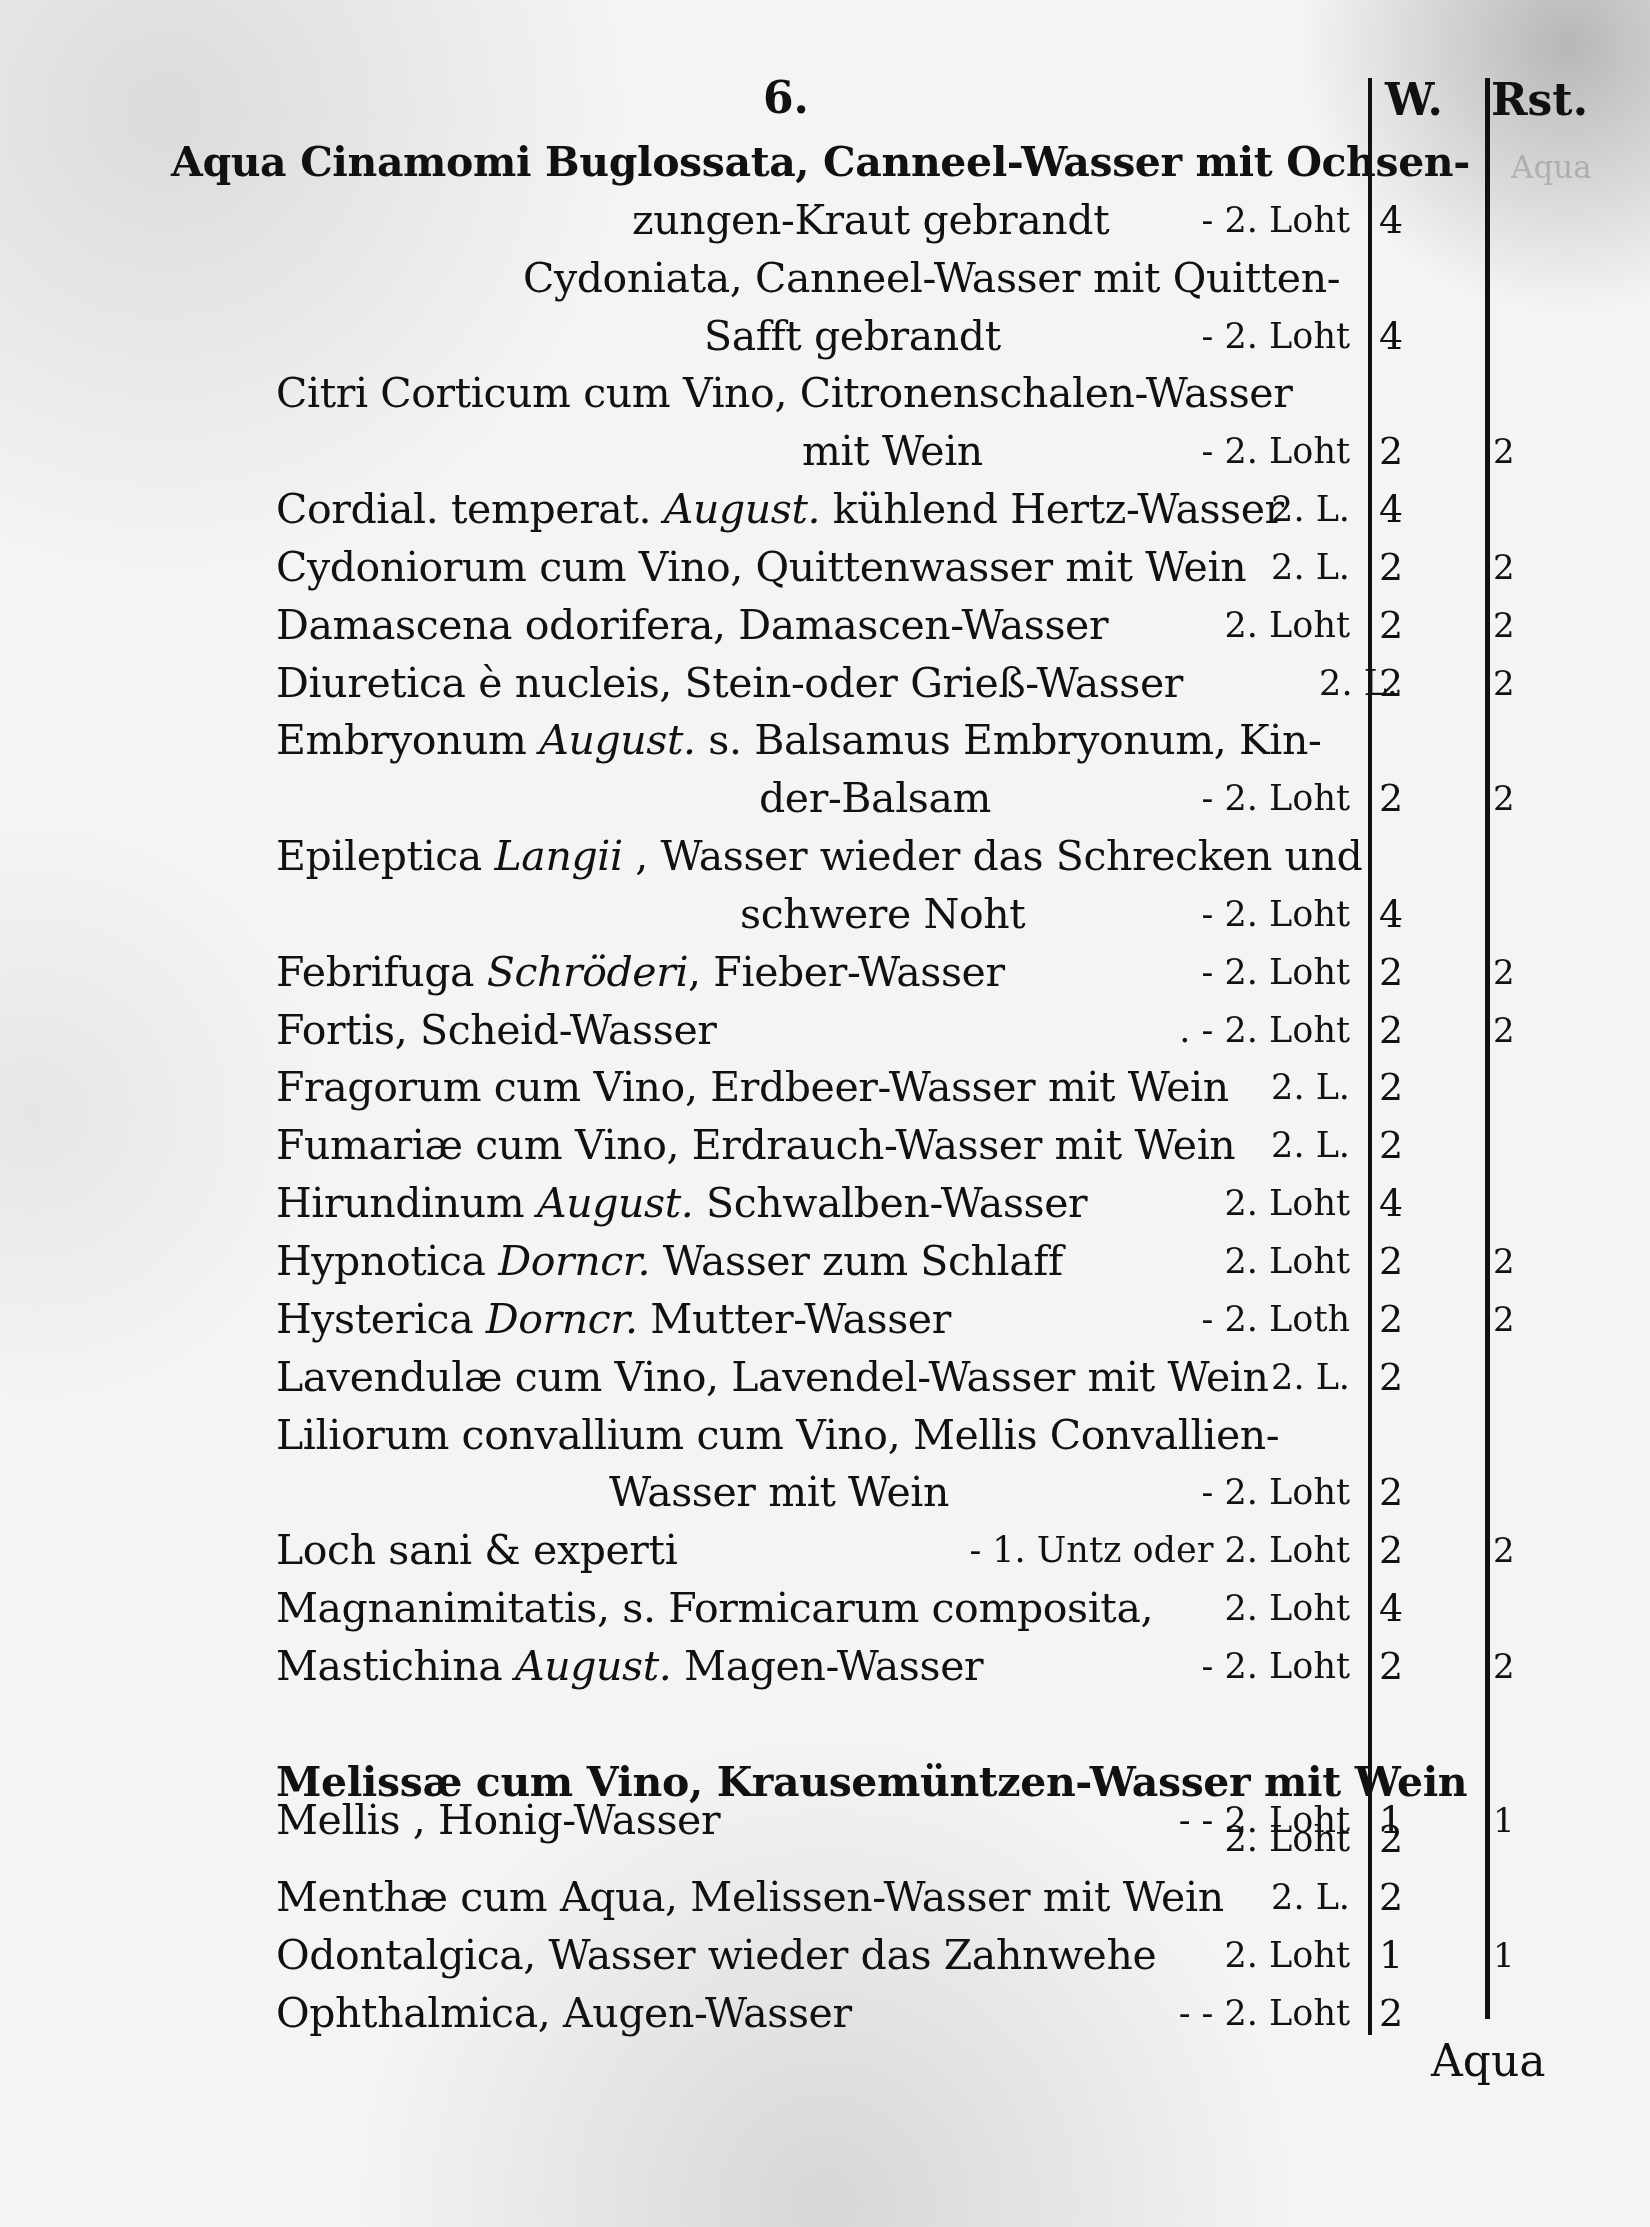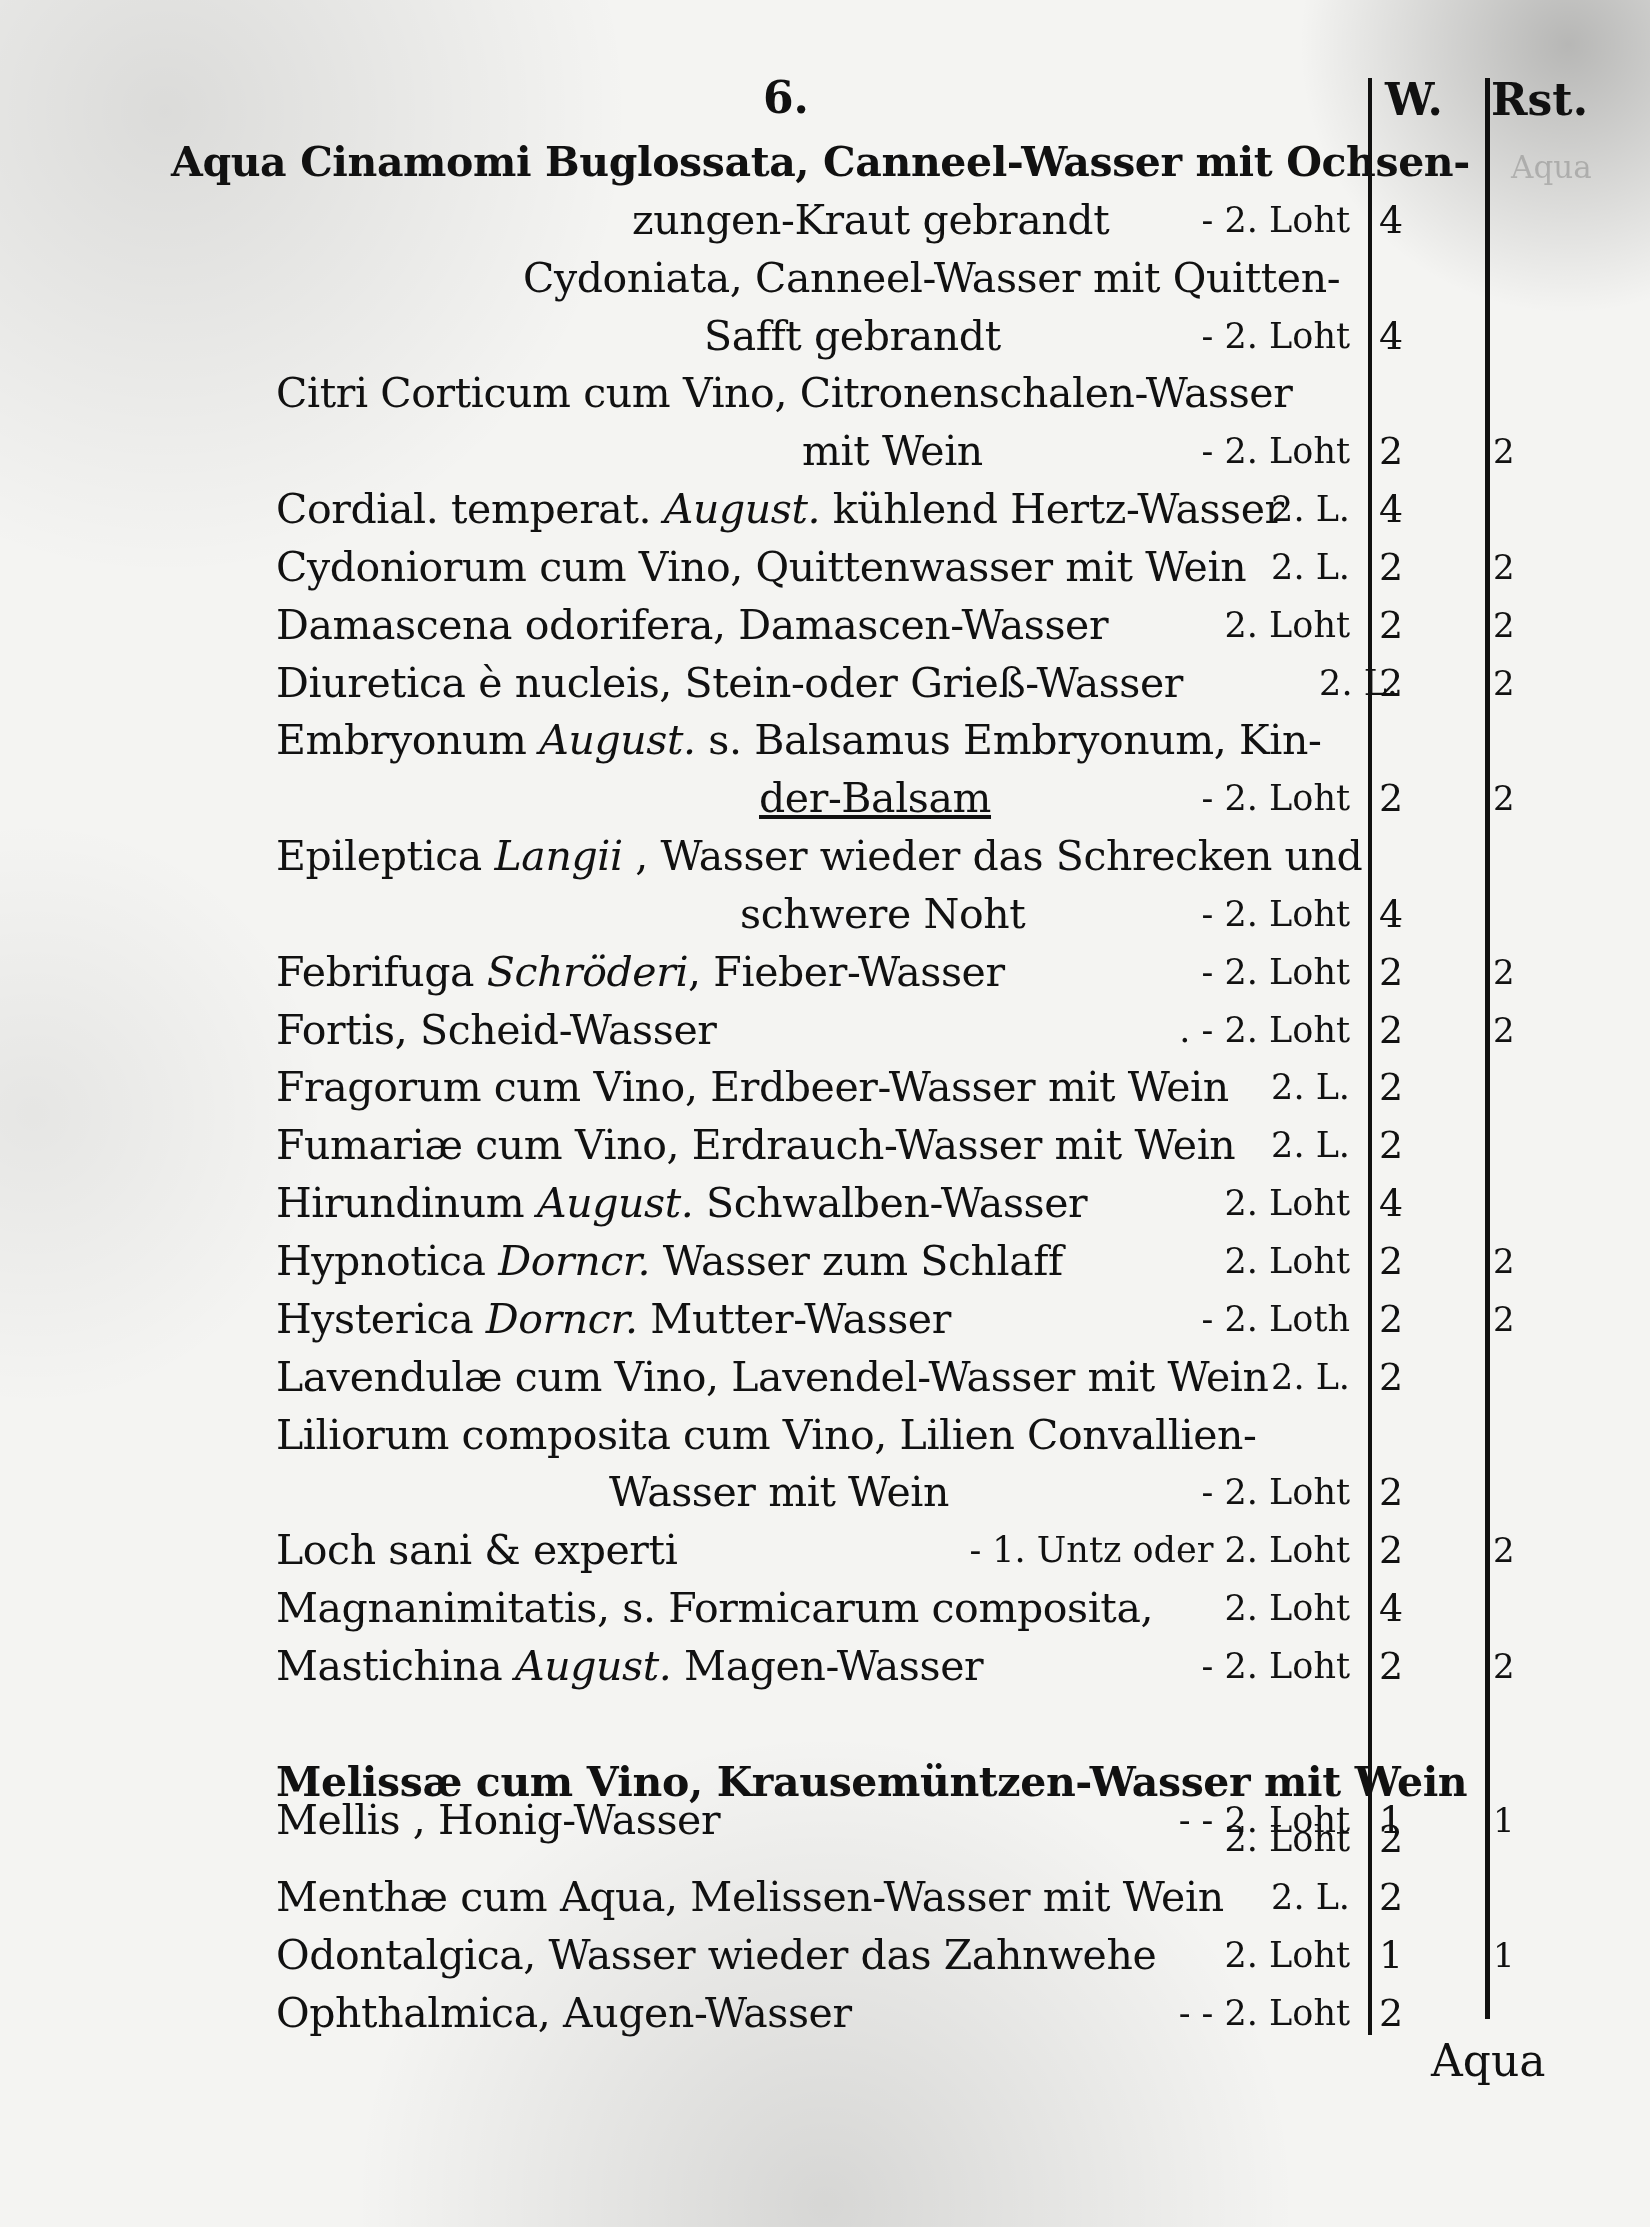--- a/index.html
+++ b/index.html
@@ -81,21 +81,21 @@
     <div class="line" style="top: 654px; padding-left: 48px;">
       <div class="txt" style="left: 276px;">Diuretica è nucleis, Stein-oder Grieß-Wasser</div>
       <div class="dose">2. L.</div>
       <div class="w">2</div>
       <div class="r">2</div>
     </div>
     <div class="line" style="top: 711px;">
       <div class="txt" style="left: 276px;">Embryonum <i>August.</i> s. Balsamus Embryonum, Kin-</div>
     </div>
     <div class="line" style="top: 769px;">
-      <div class="txt" style="left: 759px; text-decoration: underline;">der-Balsam</div>
+      <div class="txt" style="left: 759px;">der-Balsam</div>
       <div class="dose">-   2. Loht</div>
       <div class="w">2</div>
       <div class="r">2</div>
     </div>
     <div class="line" style="top: 827px;">
       <div class="txt" style="left: 276px;">Epileptica <i>Langii</i> , Wasser wieder das Schrecken und</div>
     </div>
     <div class="line" style="top: 885px;">
       <div class="txt" style="left: 740px;">schwere Noht</div>
       <div class="dose">-   2. Loht</div>
@@ -139,21 +139,21 @@
       <div class="dose">-   2. Loth</div>
       <div class="w">2</div>
       <div class="r">2</div>
     </div>
     <div class="line" style="top: 1348px;">
       <div class="txt" style="left: 276px;">Lavendulæ cum Vino, Lavendel-Wasser mit Wein</div>
       <div class="dose">2. L.</div>
       <div class="w">2</div>
     </div>
     <div class="line" style="top: 1406px;">
-      <div class="txt" style="left: 276px;">Liliorum composita cum Vino, Lilien Convallien-</div>
+      <div class="txt" style="left: 276px;">Liliorum convallium cum Vino, Mellis Convallien-</div>
     </div>
     <div class="line" style="top: 1463px;">
       <div class="txt" style="left: 609px;">Wasser mit Wein</div>
       <div class="dose">-   2. Loht</div>
       <div class="w">2</div>
     </div>
     <div class="line" style="top: 1521px;">
       <div class="txt" style="left: 276px;">Loch sani &amp; experti</div>
       <div class="dose">-      1. Untz oder 2. Loht</div>
       <div class="w">2</div>

